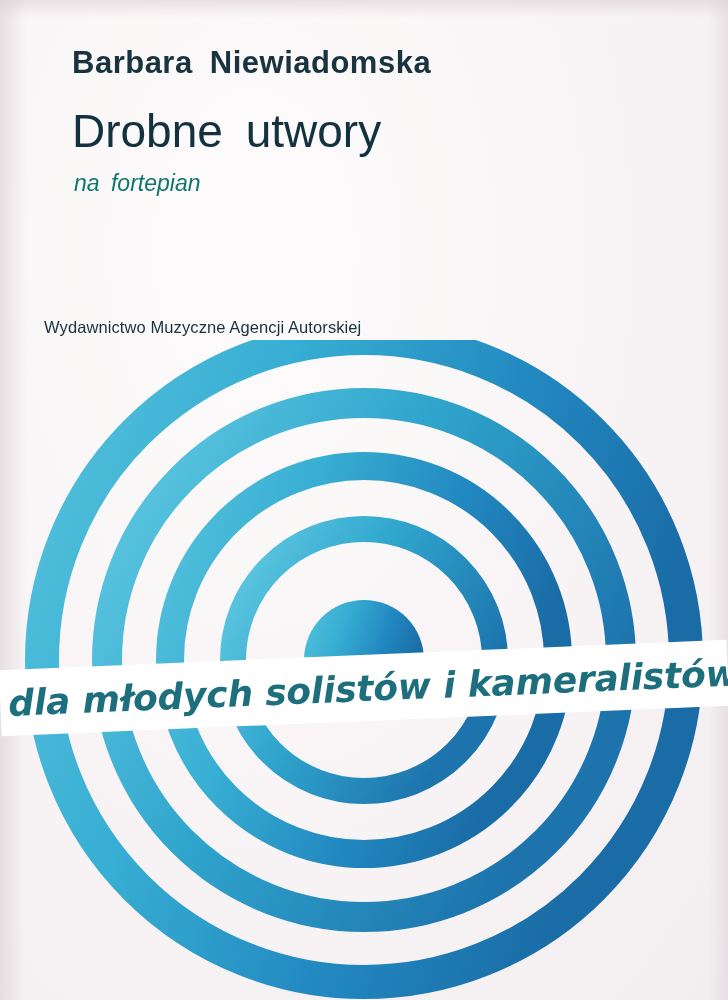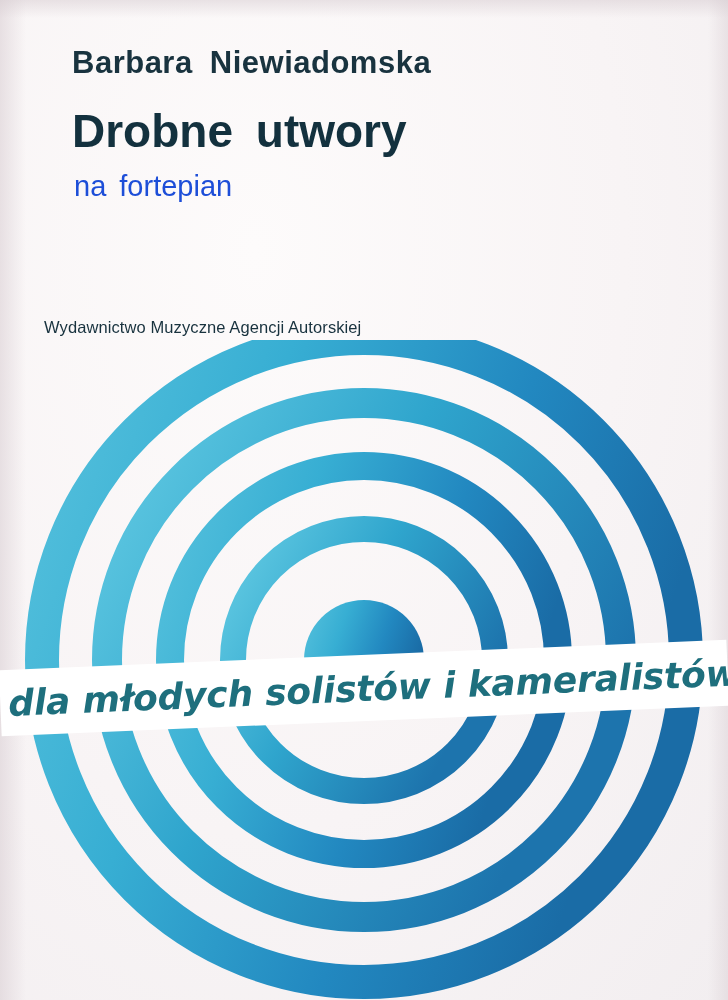--- a/index.html
+++ b/index.html
@@ -55,32 +55,33 @@
     font-size: 31px;
     font-weight: bold;
     letter-spacing: 0.5px;
     color: #19333f;
     word-spacing: 8px;
     margin: 0;
     line-height: 1.2;
   }
   #title {
     font-size: 46px;
-    font-weight: bold;
+    font-weight: normal;
     color: #13313e;
     word-spacing: 10px;
     margin: 26px 0 0 0;
     line-height: 1.05;
   }
   #subtitle {
-    font-size: 29px;
-    color: #1d4ed8;
+    font-size: 23px;
+    color: #0f766e;
     word-spacing: 5px;
     margin: 16px 0 0 2px;
     line-height: 1.1;
+    font-style: italic;
   }
   #publisher {
     position: absolute;
     left: 44px;
     top: 318px;
     font-size: 16.5px;
     color: #18323e;
     letter-spacing: 0.1px;
     z-index: 5;
   }

